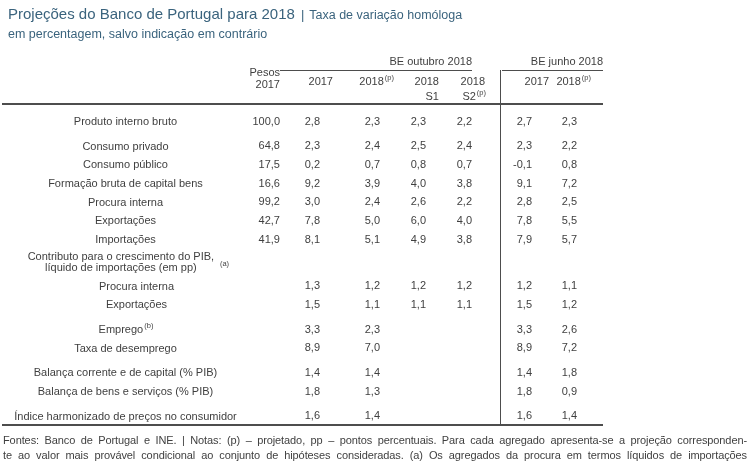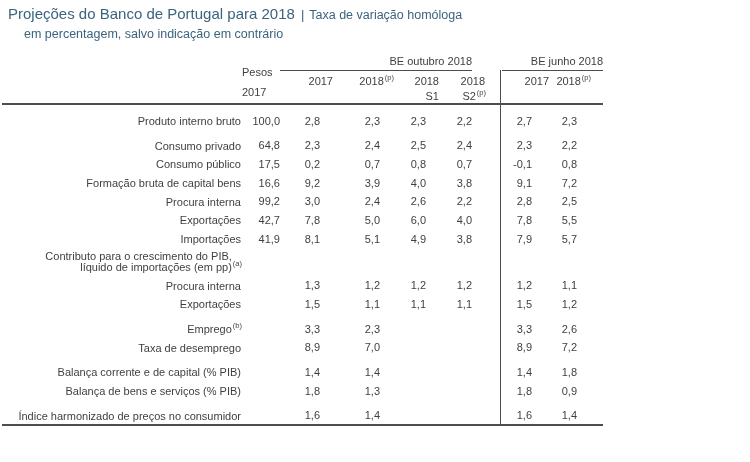--- a/index.html
+++ b/index.html
@@ -7,21 +7,21 @@
   body {
     width:750px; height:462px; overflow:hidden;
     font-family:"Liberation Sans", sans-serif;
     color:#3f3f3f;
   }
   
   .titlebar { padding:5px 8px 0 8px; color:#3a637d; line-height:18px; white-space:nowrap; }
   .t-main { font-size:15px; }
   .t-sep  { font-size:13px; padding:0 5px 0 6px; }
   .t-sub  { font-size:12.5px; }
-  .t-sub2 { padding-left:24px; margin-top:2px; color:#3a637d; font-size:12.5px; line-height:16px; }
+  .t-sub2 { padding-left:8px; margin-top:2px; color:#3a637d; font-size:12.5px; line-height:16px; }
 
   
   table {
     border-collapse:collapse; table-layout:fixed;
     width:601px; margin:4px 0 0 2px;
     border-bottom:2px solid #4d4d4d;
   }
   th { font-weight:normal; font-size:11px; color:#3f3f3f; }
   td { font-size:11px; color:#3f3f3f; }
 
@@ -29,32 +29,32 @@
   .r1 th { vertical-align:bottom; padding-bottom:3px; height:24px; }
   .grp { text-align:right; border-bottom:1px solid #4d4d4d; }
 
   
   .r2 th { vertical-align:middle; height:34px; text-align:right; }
   .hb { border-bottom:2px solid #4d4d4d; }
   .hwrap { display:inline-block; text-align:right; margin-right:-14px; }
   .hl { display:block; line-height:12px; }
   .hsup { font-size:7.5px; margin-left:1px; }
   th.c-pesos { vertical-align:middle; text-align:center; padding-top:10px; }
-  th.c-pesos .hl { text-align:left;margin-top:8px; }
+  th.c-pesos .hl { text-align:right; }
   th.c-j18 { padding-right:12px; }
 
   
   .vline { background:linear-gradient(to right, transparent 28px, #4d4d4d 28px, #4d4d4d 29.5px, transparent 29.5px); }
 
   
   tbody td { height:15.5px; line-height:13px; vertical-align:bottom; padding-bottom:2px; }
   td.num { text-align:right; }
   td.c-j17 { padding-right:4px; }
   td.c-j18 { padding-right:26px; }
-  td.c-lbl { padding-left:8px; text-align:right; }
+  td.c-lbl { padding-left:8px; text-align:center; }
   td.c-lbl.indent { padding-left:30px; }
   tr.gap td { padding-top:6px; }
   tr.two-line td.c-lbl { line-height:11.5px; padding-top:3px; }
   tr.two-line .rlbl { display:inline-block; max-width:196px; vertical-align:bottom; }
   .rsup { font-size:7.5px; margin-left:1px; }
 
   
   .footnotes { margin:7px 3px 0 3px; width:744px; font-size:11px; line-height:15px; color:#3f3f3f; letter-spacing:-0.1px; }
   .fline { white-space:normal; }
   .fline.just { text-align:justify; text-align-last:justify; }
@@ -275,13 +275,15 @@
     <td class="num c-s1"></td>
     <td class="num c-s2"></td>
     <td class="vline"></td>
     <td class="num c-j17">1,6</td>
     <td class="num c-j18">1,4</td>
   </tr>
     </tbody>
 </table>
 
 <div class="footnotes" id="footer">
+    <div class="fline just">Fontes: Banco de Portugal e INE.  |  Notas: (p) – projetado, pp – pontos percentuais. Para cada agregado apresenta-se a projeção corresponden-</div>
+    <div class="fline just">te ao valor mais provável condicional ao conjunto de hipóteses consideradas. (a) Os agregados da procura em termos líquidos de importações</div>
   </div>
 
 </body></html>

